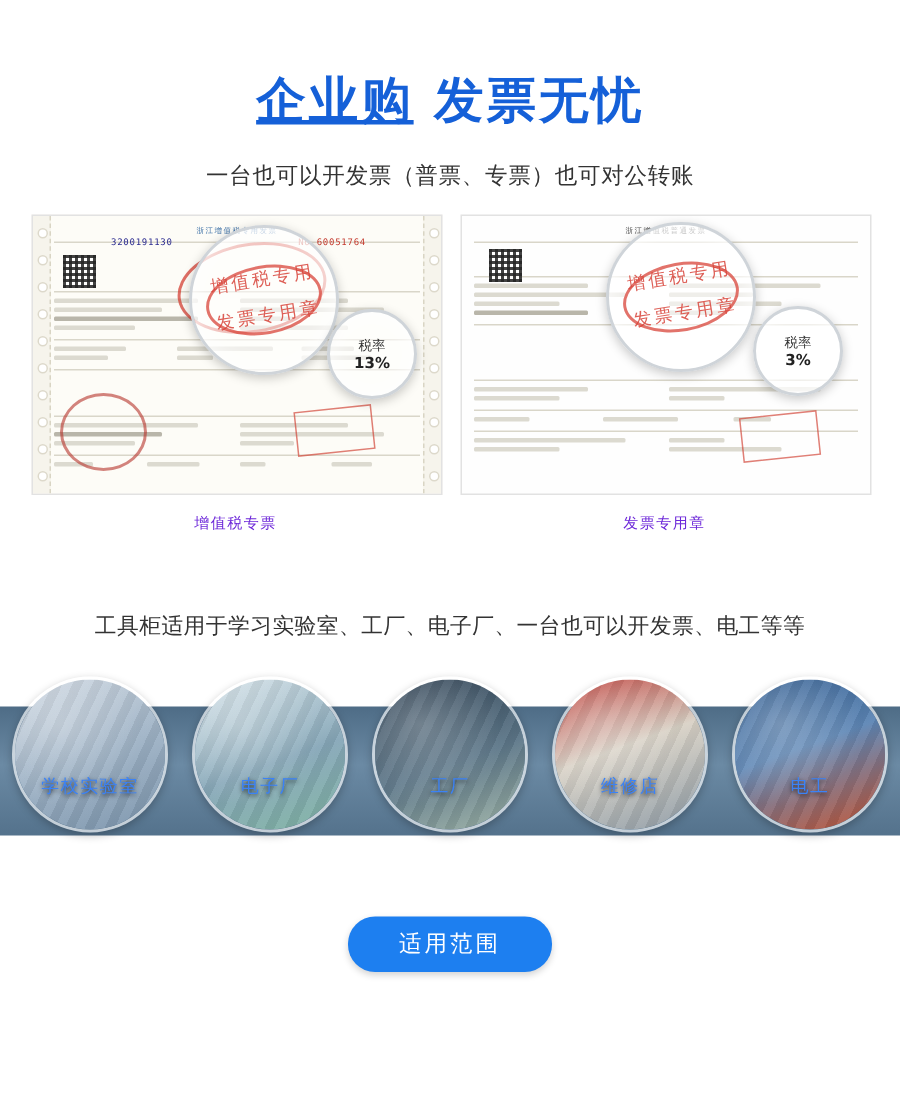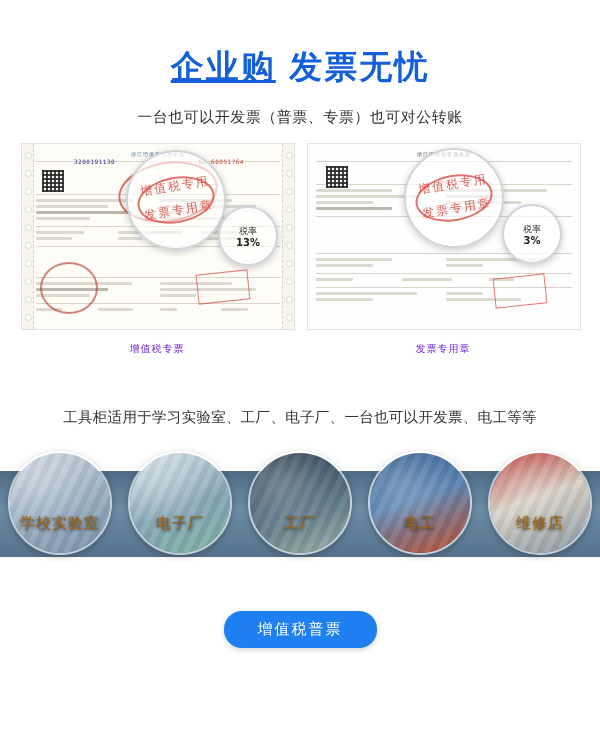--- a/index.html
+++ b/index.html
@@ -303,22 +303,22 @@
     background:
       radial-gradient(circle at 30% 30%, rgba(255,255,255,0.25), transparent 55%),
       repeating-linear-gradient(115deg, rgba(0,0,0,0.06) 0 6px, rgba(255,255,255,0.05) 6px 12px);
   }
   .scene-label {
     position: absolute;
     left: 0;
     right: 0;
     bottom: 20px;
     text-align: center;
-    color: #a16207;
-    font-size: 15px;
+    color: #3b82f6;
+    font-size: 12px;
     letter-spacing: 1px;
     text-shadow: 0 1px 3px rgba(0,0,0,0.75);
   }
 
   .cta-wrap {
     position: relative;
     margin-top: 28px;
     display: flex;
     justify-content: center;
   }
@@ -566,28 +566,28 @@
         </div>
         <div class="scene">
           <div class="ph ph-electronic"></div>
           <div class="scene-label">电子厂</div>
         </div>
         <div class="scene">
           <div class="ph ph-factory"></div>
           <div class="scene-label">工厂</div>
         </div>
         <div class="scene">
+          <div class="ph ph-repair"></div>
+          <div class="scene-label">维修店</div>
+        </div>
+        <div class="scene">
           <div class="ph ph-electrician"></div>
           <div class="scene-label">电工</div>
         </div>
-        <div class="scene">
-          <div class="ph ph-repair"></div>
-          <div class="scene-label">维修店</div>
-        </div>
       </div>
     </div>
 
     <div class="cta-wrap">
-      <button class="cta">增值税普票</button>
+      <button class="cta">适用范围</button>
     </div>
   </section>
 
 </div>
 
 </body></html>

